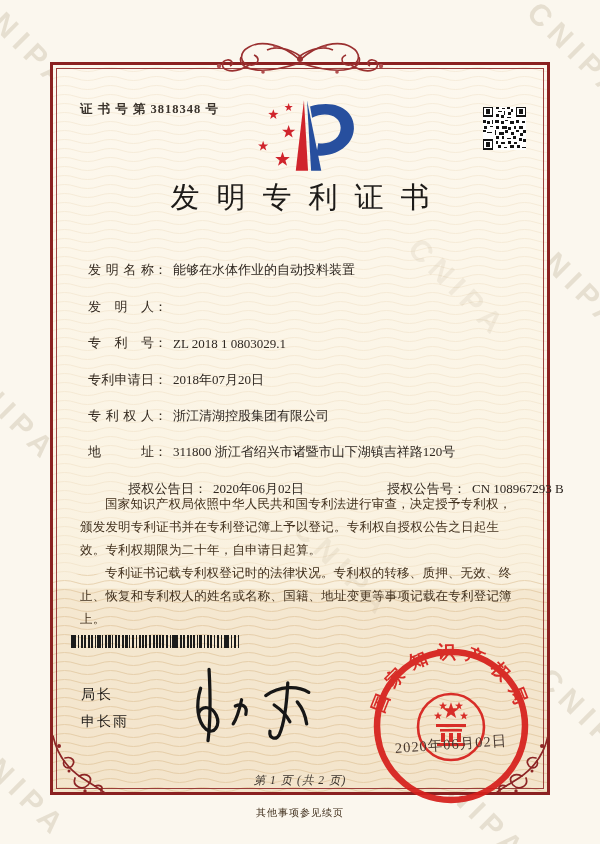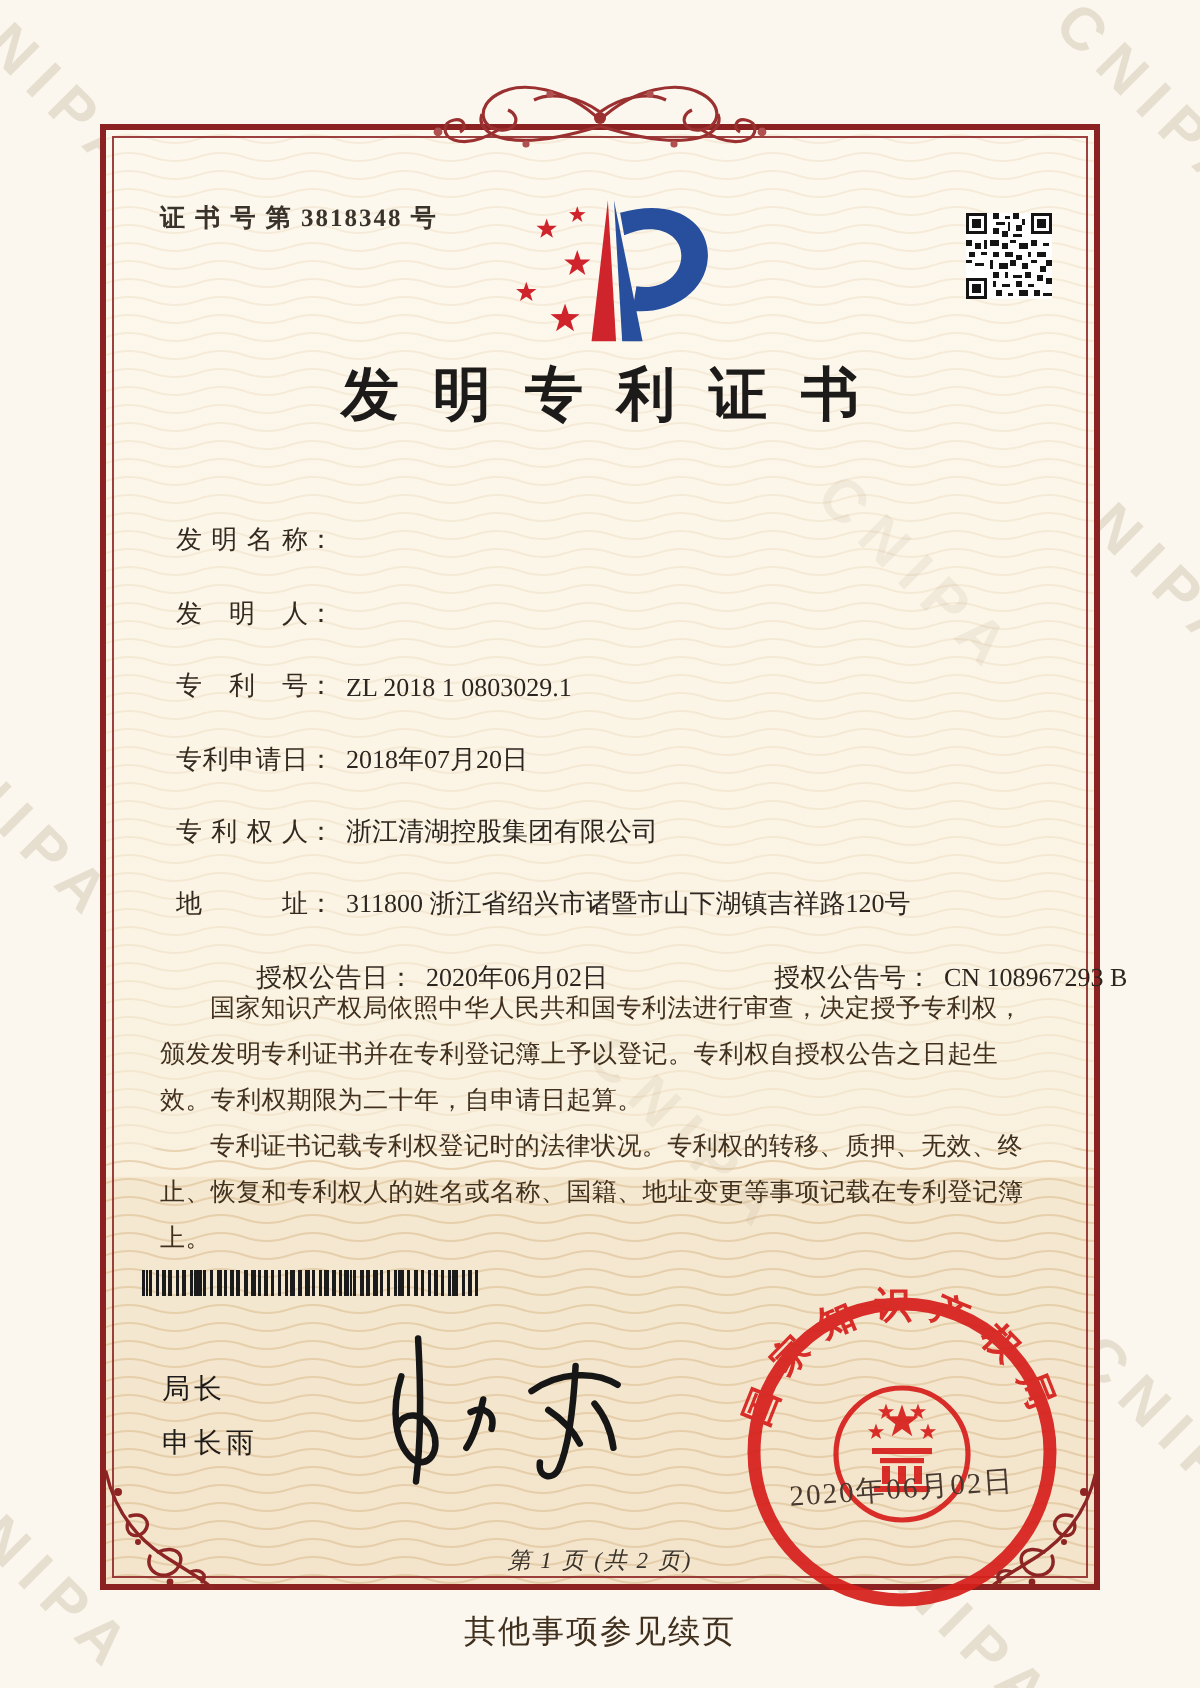--- a/index.html
+++ b/index.html
@@ -34,21 +34,21 @@
   .content{position:absolute;inset:0;z-index:2;}
   
   .cert-number{
     position:absolute;left:27px;top:36px;
     font-size:12.5px;letter-spacing:1px;color:#3a332c;font-weight:bold;
   }
   .logo{position:absolute;left:203px;top:31px;width:102px;height:80px;}
   .qr{position:absolute;left:430px;top:40px;width:43px;height:46px;}
   .title{
     position:absolute;left:0;top:113px;width:100%;
-    text-align:center;font-size:29px;font-weight:700;color:#1d1b19;
+    text-align:center;font-size:29px;font-weight:400;color:#1d1b19;
     letter-spacing:17px;text-indent:17px;white-space:nowrap;
   }
   
   .fields{position:absolute;left:35px;right:25px;top:178px;}
   .frow{height:36.4px;display:flex;align-items:flex-end;font-size:13px;}
   .fgroup{display:flex;align-items:center;margin-left:40px;}
   .fgroup.first{width:219px;flex:none;}
   .flabel{
     display:inline-block;width:66px;flex:none;
     text-align:justify;text-align-last:justify;color:#33291f;
@@ -77,21 +77,21 @@
     position:absolute;left:0;top:708px;width:100%;text-align:center;
     font-size:11.5px;color:#3a332c;letter-spacing:1px;font-style:italic;
   }
   
   .ornament-top{position:absolute;left:205px;top:36px;width:190px;height:46px;z-index:4;}
   .flourish{position:absolute;width:58px;height:62px;z-index:4;}
   .flourish.br{left:492px;top:734px;}
   .flourish.bl{left:51px;top:734px;transform:scaleX(-1);}
   .footer-note{
     position:absolute;left:0;top:806px;width:100%;text-align:center;
-    font-size:16px;color:#41301d;letter-spacing:1px;z-index:2;
+    font-size:10px;color:#41301d;letter-spacing:1px;z-index:2;
   }
 </style>
 </head>
 <body>
 
 <svg width="0" height="0" style="position:absolute" aria-hidden="true">
   <defs>
     <path id="star5" d="M0,-5 L1.18,-1.62 L4.76,-1.55 L1.9,0.62 L2.94,4.05 L0,2 L-2.94,4.05 L-1.9,0.62 L-4.76,-1.55 L-1.18,-1.62 Z"></path>
   </defs>
 </svg>
@@ -200,20 +200,21 @@
           <rect x="26" y="27" width="3" height="1"></rect>
       </g>
     </svg>
 
     <div class="title">发明专利证书</div>
 
     <div class="fields">
       <div class="frow">
         <span class="flabel">发明名称</span>
           <span class="fcolon">：</span>
+        <span class="fvalue">能够在水体作业的自动投料装置</span>
       </div>
       <div class="frow">
         <span class="flabel">发明人</span>
           <span class="fcolon">：</span>
       </div>
       <div class="frow">
         <span class="flabel">专利号</span>
           <span class="fcolon">：</span>
         <span class="fvalue">ZL 2018 1 0803029.1</span>
       </div>

